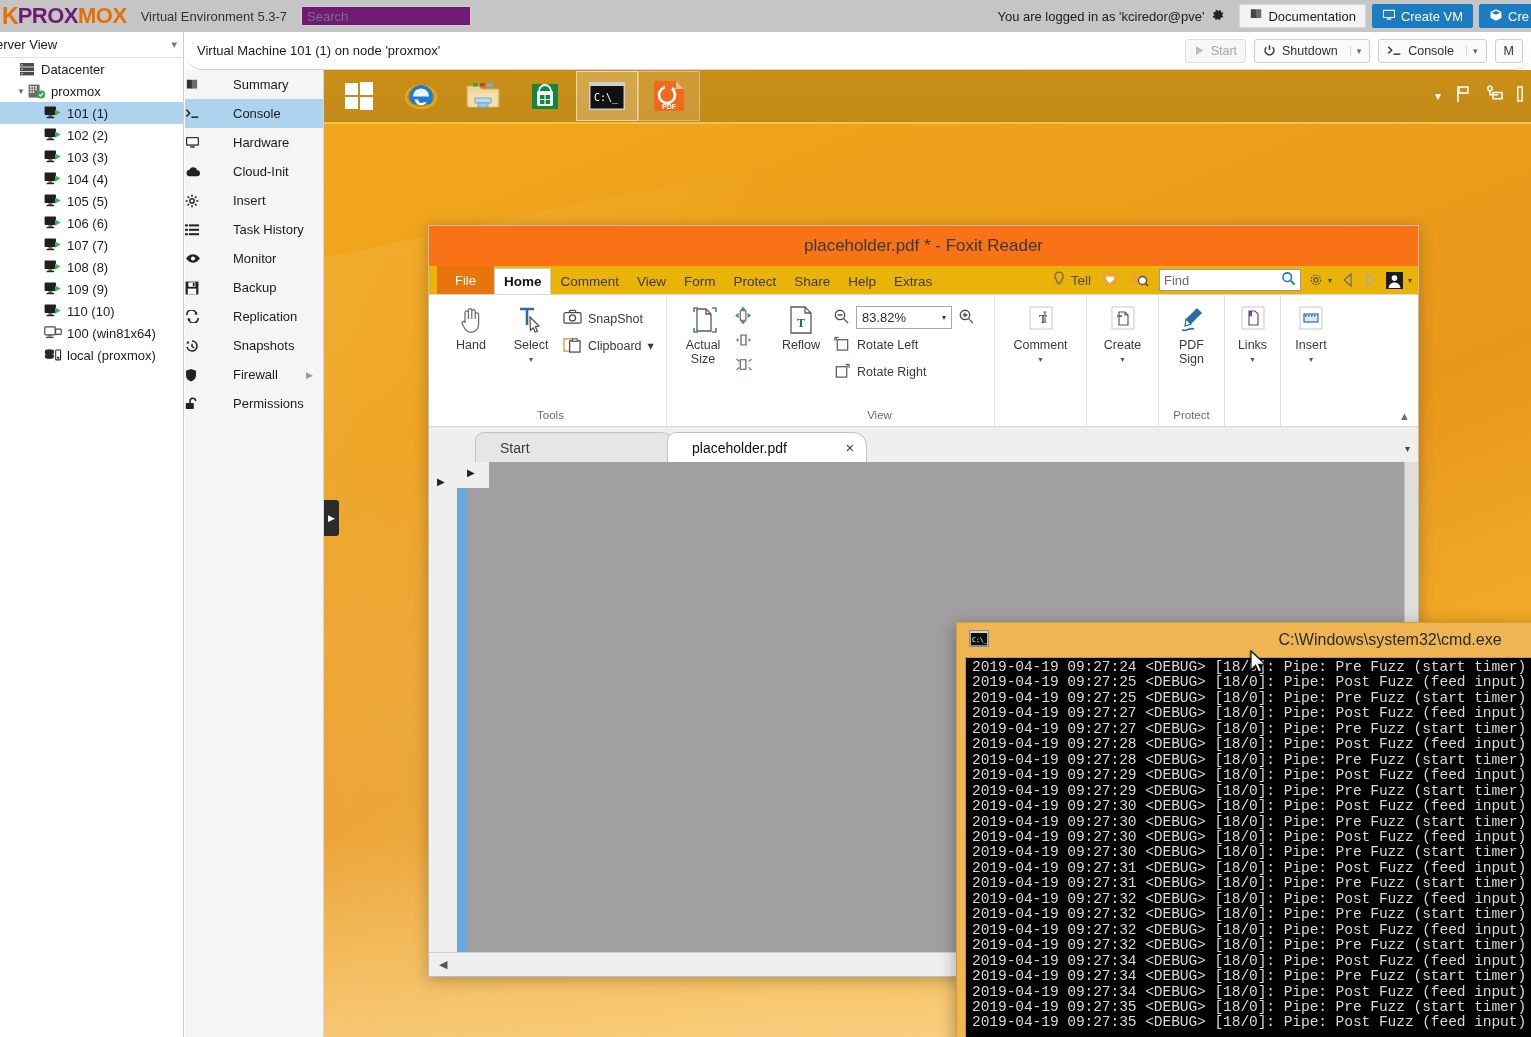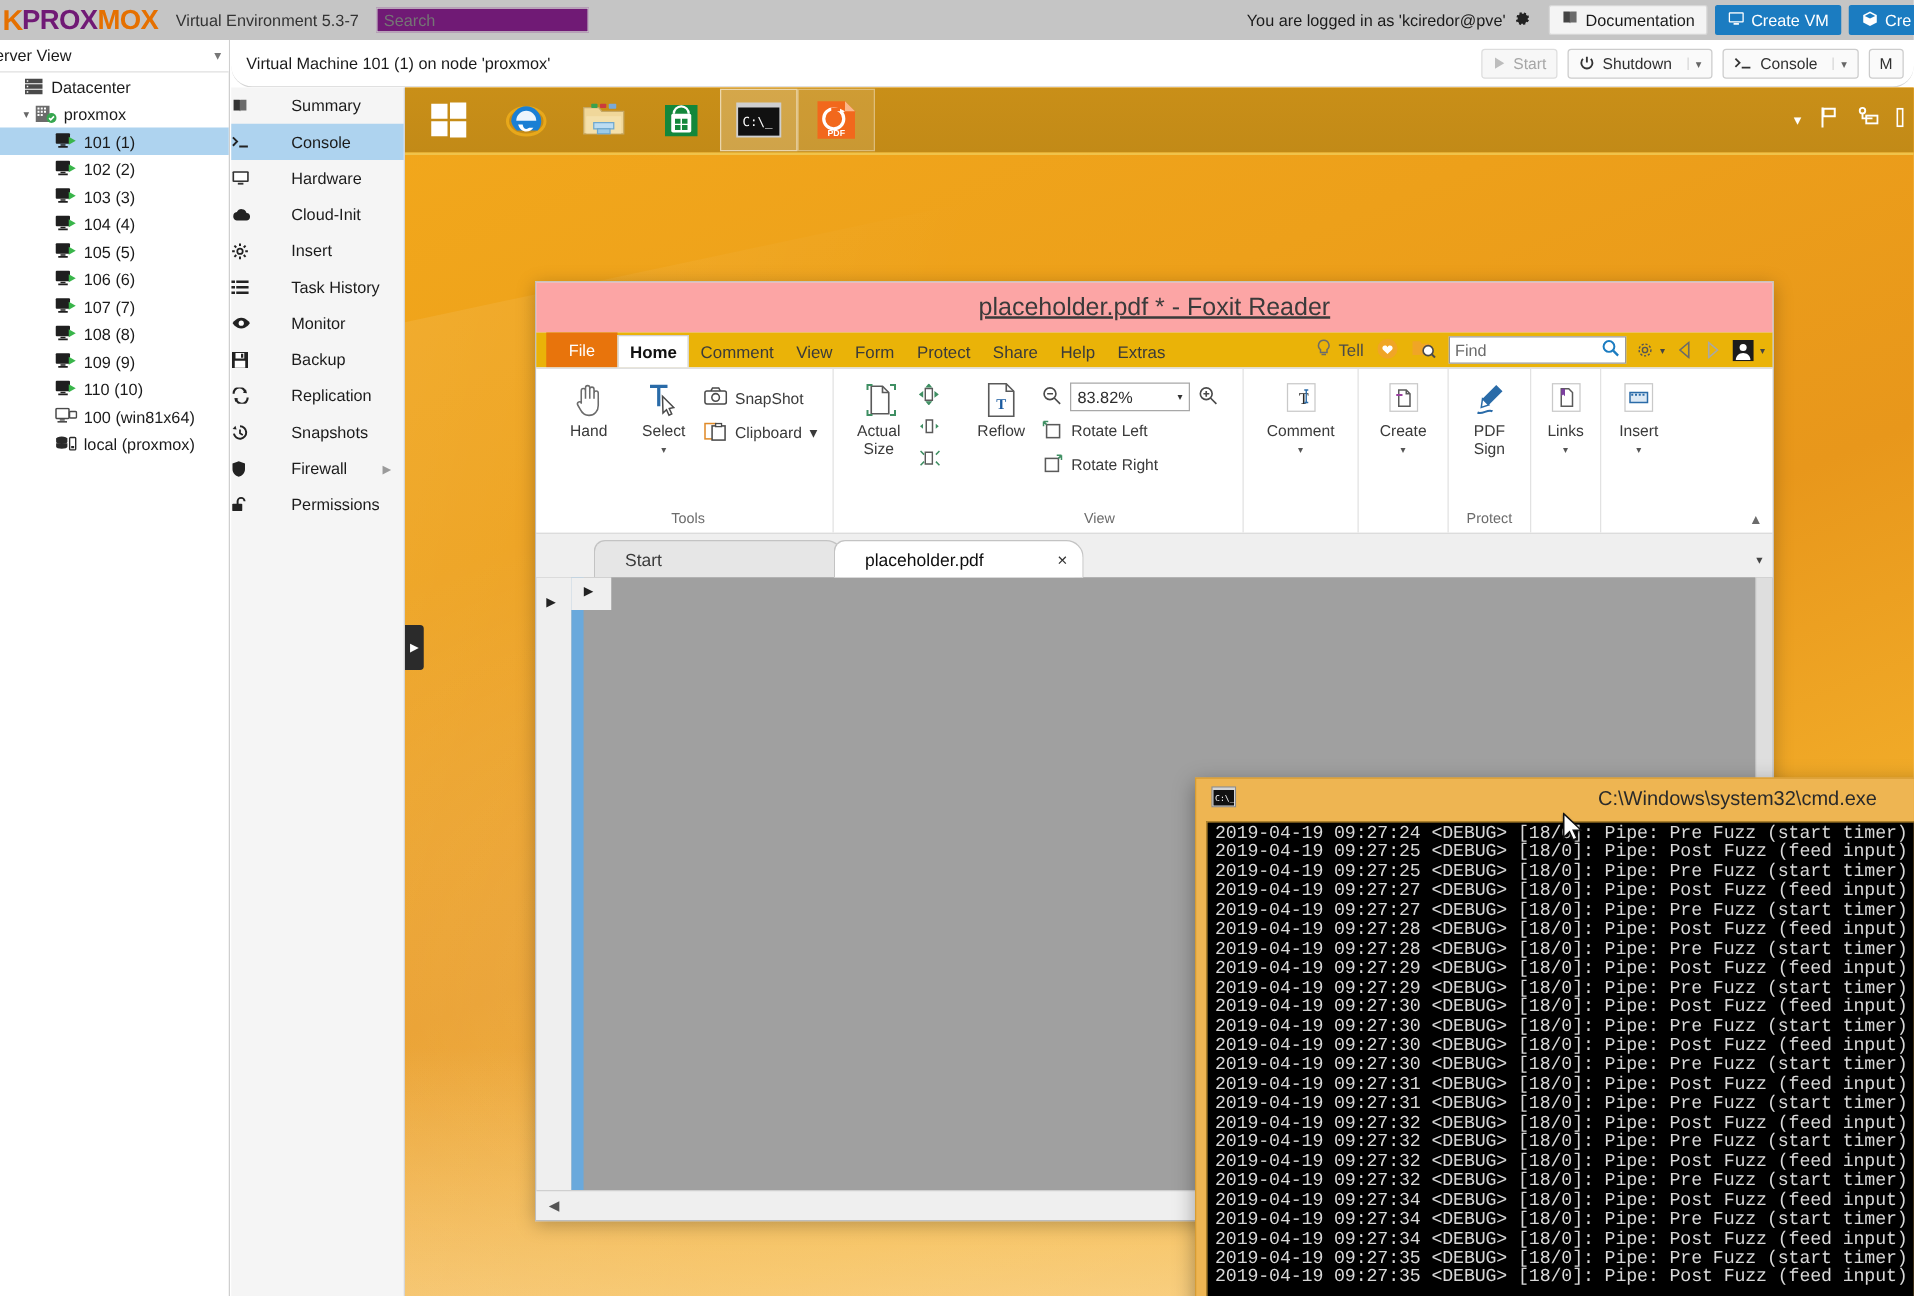--- a/index.html
+++ b/index.html
@@ -149,21 +149,21 @@
 
   
   #foxit {
     position: absolute; left: 104px; top: 155px; width: 991px; height: 752px;
     background: #efefef; border: 1px solid #bdbdbd;
     box-shadow: 0 3px 14px rgba(0,0,0,0.25);
     display: flex; flex-direction: column;
   }
   #foxit-title {
     height: 40px; display: flex; align-items: center; justify-content: center;
-    background: #fca5a5; font-size: 20px; color: #3a3a3a; text-decoration: underline;
+    background: #f97316; font-size: 17px; color: #3a3a3a;
   }
   #foxit-tabs {
     height: 28px; display: flex; align-items: flex-end; background: #eab308; padding-left: 8px;
   }
   .rb-tab {
     height: 26px; padding: 0 9px; display: flex; align-items: center;
     font-size: 13.5px; color: #3a3a3a;
   }
   .rb-tab.file { background: #e8740c; color: #fff; height: 28px; padding: 0 18px; font-size: 13px; }
   .rb-tab.active { background: #fff; border: 1px solid #cfcfcf; border-bottom: none; color: #111; font-weight: bold;}

